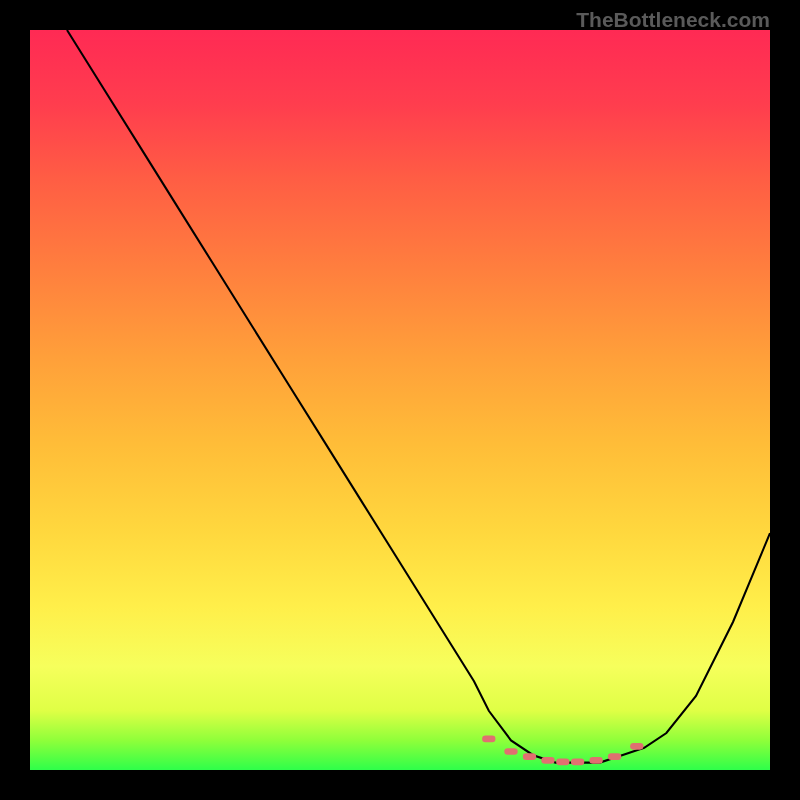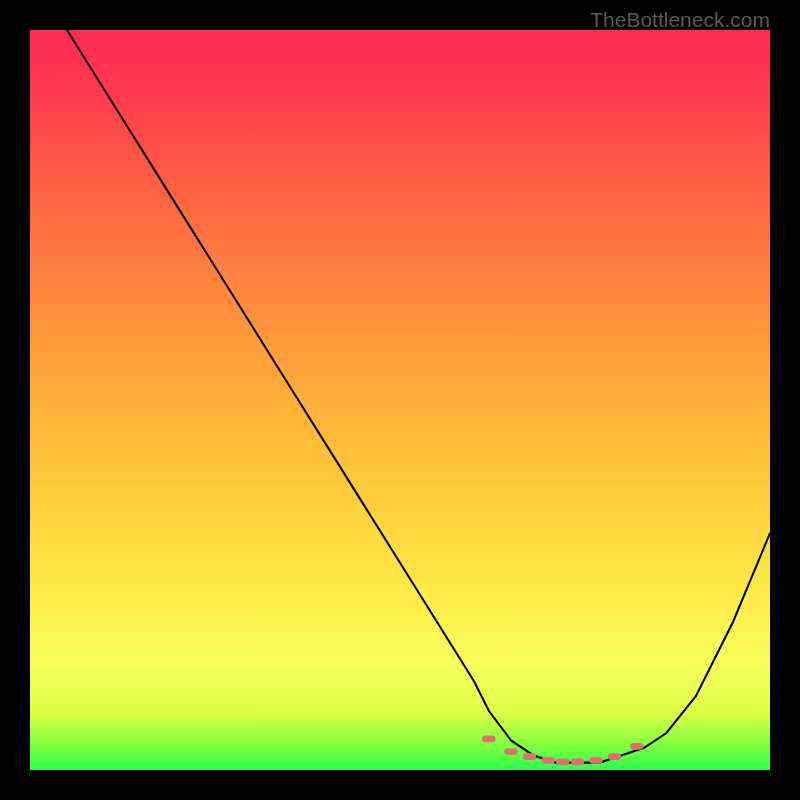--- a/index.html
+++ b/index.html
@@ -9,21 +9,21 @@
     background: #000;
     position: relative;
     font-family: Arial, sans-serif;
   }
   .attribution {
     position: absolute;
     top: 8px;
     right: 30px;
     color: #5a5a5a;
     font-size: 21px;
-    font-weight: normal;
+    font-weight: bold;
     z-index: 10;
   }
   .plot-area {
     position: absolute;
     top: 30px;
     left: 30px;
     width: 740px;
     height: 740px;
     background: linear-gradient(to top,
       #2eff4a 0%,

